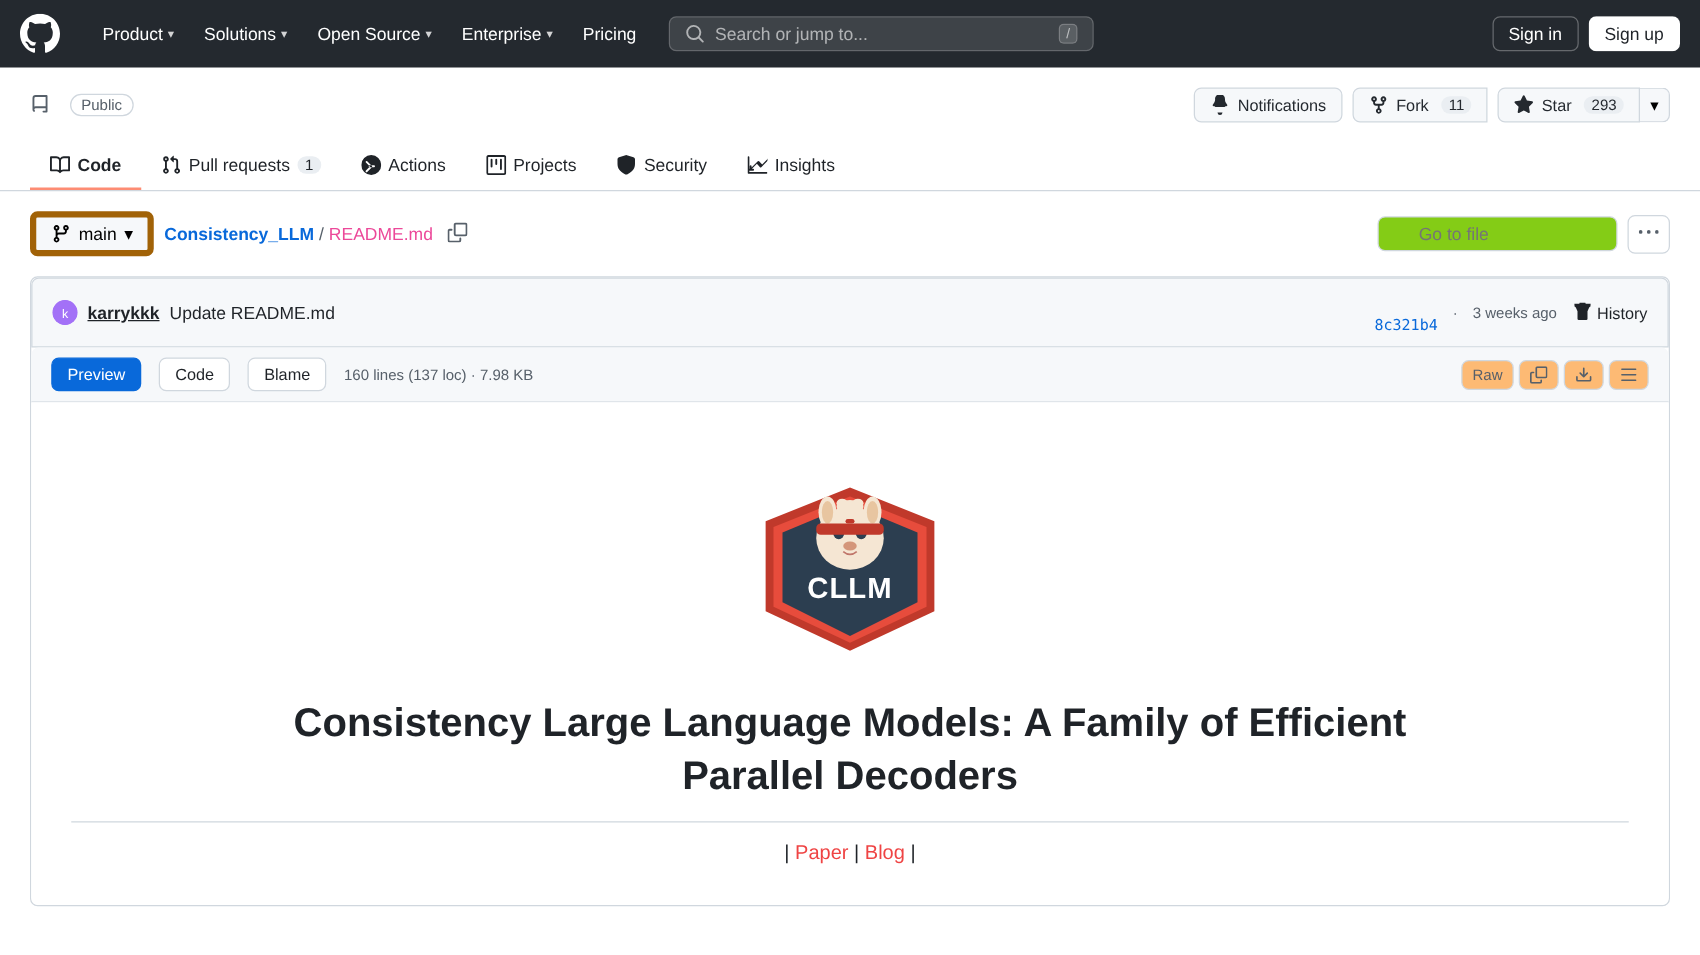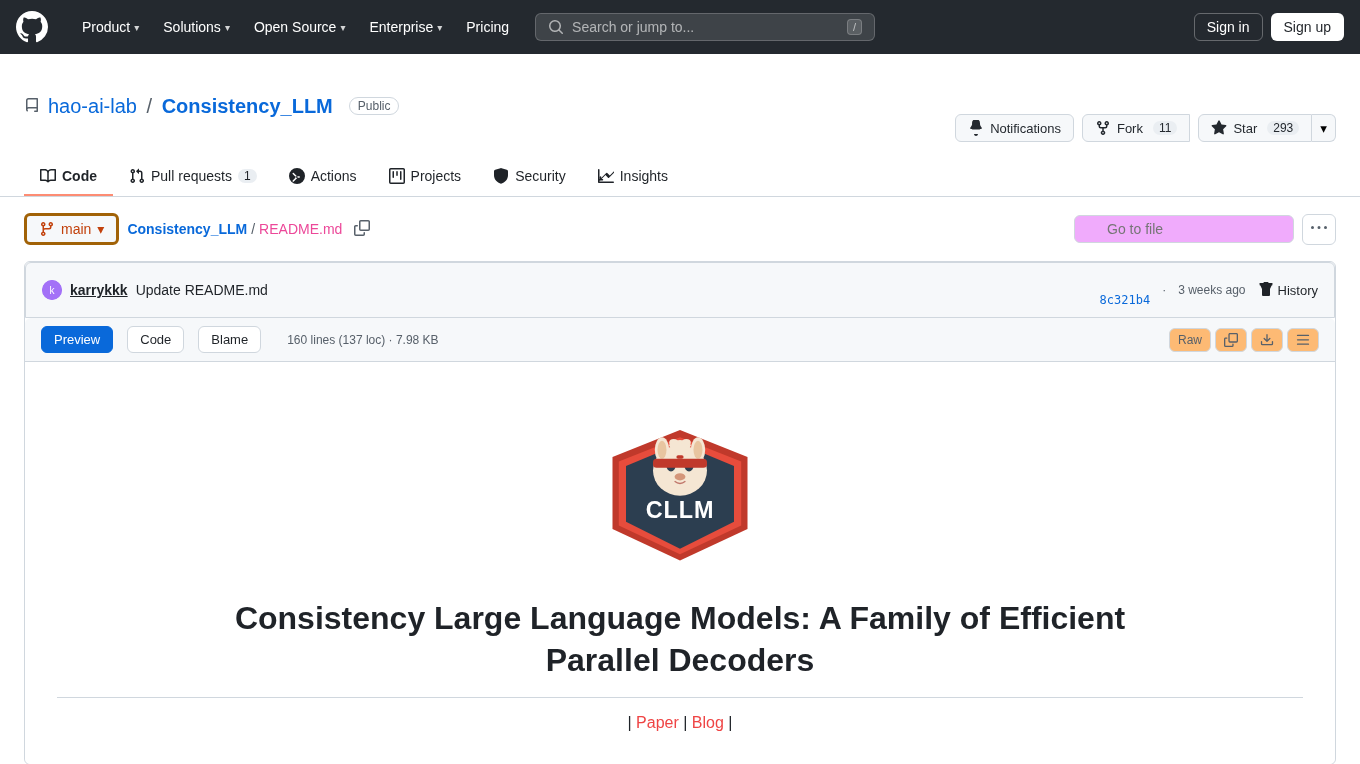--- a/index.html
+++ b/index.html
@@ -21,43 +21,43 @@
 
     
     .repo-header { border-bottom: 1px solid #d0d7de; padding: 16px 24px 0; }
     .repo-title-bar { display: flex; align-items: center; justify-content: space-between; padding-bottom: 16px; }
     .repo-title-left { display: flex; align-items: center; gap: 8px; }
     .repo-path { font-size: 20px; }
     .repo-path a { color: #0969da; text-decoration: none; font-weight: 400; }
     .repo-path .separator { color: #57606a; margin: 0 4px; }
     .repo-path .repo-name { font-weight: 600; }
     .badge { background: transparent; border: 1px solid #d0d7de; border-radius: 20px; padding: 1px 8px; font-size: 12px; color: #57606a; margin-left: 8px; }
-    .repo-actions { display: flex; align-items: center; gap: 8px; margin-top: 44px; }
+    .repo-actions { display: flex; align-items: center; gap: 8px; }
     .repo-action-btn { display: flex; align-items: center; gap: 6px; padding: 5px 12px; border: 1px solid #d0d7de; border-radius: 6px; background: #f6f8fa; color: #24292f; cursor: pointer; font-size: 13px; font-weight: 500; }
     .repo-action-btn .count { background: #eaeef2; border-radius: 20px; padding: 0 6px; font-size: 12px; margin-left: 4px; }
     .repo-action-btn-add { display: flex; align-items: center; padding: 5px 8px; border: 1px solid #d0d7de; border-left: none; border-radius: 0 6px 6px 0; background: #f6f8fa; cursor: pointer; }
     .star-fork-group { display: flex; }
     .star-fork-group .repo-action-btn { border-radius: 6px 0 0 6px; }
 
     
     .repo-nav { display: flex; gap: 0; }
     .nav-tab { display: flex; align-items: center; gap: 6px; padding: 10px 16px; border-bottom: 2px solid transparent; color: #1f2328; cursor: pointer; font-size: 14px; text-decoration: none; }
     .nav-tab.active { border-bottom-color: #fd8c73; font-weight: 600; color: #1f2328; }
     .nav-tab .tab-count { background: #eaeef2; border-radius: 20px; padding: 0 6px; font-size: 12px; }
 
     
     .content-area { padding: 16px 24px; }
     .file-nav-bar { display: flex; align-items: center; gap: 8px; margin-bottom: 16px; }
-    .branch-btn { display: flex; align-items: center; gap: 6px; padding: 5px 12px; border: 3px solid #a16207; border-radius: 6px; background: #f6f8fa; color: #c2410c; cursor: pointer; font-size: 14px; font-weight: 500; }
+    .branch-btn { display: flex; align-items: center; gap: 6px; padding: 5px 12px; border: 5px solid #a16207; border-radius: 6px; background: #f6f8fa; color: #000000; cursor: pointer; font-size: 14px; font-weight: 500; }
     .breadcrumb-path { display: flex; align-items: center; gap: 4px; font-size: 14px; }
     .breadcrumb-path a { color: #0969da; text-decoration: none; font-weight: 600; }
     .breadcrumb-path .sep { color: #57606a; }
     .breadcrumb-path .current { color: #ec4899; }
     .copy-btn { background: none; border: none; cursor: pointer; color: #57606a; padding: 4px; }
-    .file-search-box { margin-left: auto; display: flex; align-items: center; border: 1px solid #d0d7de; border-radius: 6px; padding: 5px 24px; gap: 8px; background: #f0abfc; color: #57606a; width: 220px; }
+    .file-search-box { margin-left: auto; display: flex; align-items: center; border: 1px solid #d0d7de; border-radius: 6px; padding: 5px 24px; gap: 8px; background: #84cc16; color: #57606a; width: 192px; }
     .file-search-input { border: none; outline: none; font-size: 14px; color: #57606a; background: transparent; flex: 1; }
     .more-options-btn { background: none; border: 1px solid #d0d7de; border-radius: 6px; padding: 5px 8px; cursor: pointer; color: #57606a; }
 
     
     .commit-bar { display: flex; align-items: center; justify-content: space-between; padding: 10px 16px; background: #f6f8fa; border: 1px solid #d0d7de; border-radius: 6px 6px 0 0; margin-bottom: 0; }
     .commit-bar-left { display: flex; align-items: center; gap: 8px; }
     .avatar { width: 20px; height: 20px; border-radius: 50%; background: #a371f7; display: flex; align-items: center; justify-content: center; font-size: 10px; color: #fff; overflow: hidden; }
     .commit-author { font-weight: 600; color: #1f2328; font-size: 14px; text-decoration: underline; }
     .commit-message { color: #1f2328; font-size: 14px; }
     .commit-bar-right { display: flex; align-items: center; gap: 12px; color: #57606a; font-size: 12px; }
@@ -129,25 +129,20 @@
     <button class="btn-signup">Sign up</button>
   </div>
 </header>
 
 <div class="repo-header">
   <div class="repo-title-bar">
     <div class="repo-title-left">
       <svg width="16" height="16" viewBox="0 0 16 16" fill="#57606a">
         <path d="M2 2.5A2.5 2.5 0 0 1 4.5 0h8.75a.75.75 0 0 1 .75.75v12.5a.75.75 0 0 1-.75.75h-2.5a.75.75 0 0 1 0-1.5h1.75v-2h-8a1 1 0 0 0-.714 1.7.75.75 0 1 1-1.072 1.05A2.495 2.495 0 0 1 2 11.5Zm10.5-1h-8a1 1 0 0 0-1 1v6.708A2.486 2.486 0 0 1 4.5 9h8Z"></path>
       </svg>
-      <span class="repo-path">
-        <a href="#">hao-ai-lab</a>
-        <span class="separator">/</span>
-        <a href="#" class="repo-name">Consistency_LLM</a>
-      </span>
       <span class="badge">Public</span>
     </div>
 
     <div class="repo-actions">
       <button class="repo-action-btn">
         <svg width="16" height="16" viewBox="0 0 16 16" fill="currentColor">
           <path d="M8 16a2 2 0 0 0 1.985-1.75c.017-.137-.097-.25-.235-.25h-3.5c-.138 0-.252.113-.235.25A2 2 0 0 0 8 16ZM3.75 8.75a.75.75 0 0 1 .75-.75h7a.75.75 0 0 1 0 1.5h-7a.75.75 0 0 1-.75-.75Zm.25-5.5a4 4 0 0 1 8 0v.764c0 .685.196 1.356.566 1.933l1.18 1.838a.75.75 0 0 1-.638 1.147H2.892a.75.75 0 0 1-.638-1.147l1.18-1.838A3.75 3.75 0 0 0 4 3.014V3.25Z"></path>
         </svg>
         <span>Notifications</span>
       </button>
@@ -280,21 +275,21 @@
           <span>History</span>
         </a>
       </div>
     </div>
 
     <div class="file-view-header">
       <div class="file-view-tabs">
         <button class="file-tab active">Preview</button>
         <button class="file-tab">Code</button>
         <button class="file-tab">Blame</button>
-        <span class="file-meta" style="margin-left: 12px; display: flex; align-items: center;">160 lines (137 loc) · 7.98 KB</span>
+        <span class="file-meta" style="margin-left: 0; display: flex; align-items: center;">160 lines (137 loc) · 7.98 KB</span>
       </div>
       <div class="file-actions">
         <button class="file-action-btn">Raw</button>
         <button class="file-action-btn">
           <svg width="14" height="14" viewBox="0 0 16 16" fill="currentColor">
             <path d="M0 6.75C0 5.784.784 5 1.75 5h1.5a.75.75 0 0 1 0 1.5h-1.5a.25.25 0 0 0-.25.25v7.5c0 .138.112.25.25.25h7.5a.25.25 0 0 0 .25-.25v-1.5a.75.75 0 0 1 1.5 0v1.5A1.75 1.75 0 0 1 9.25 16h-7.5A1.75 1.75 0 0 1 0 14.25Z"></path>
               <path d="M5 1.75C5 .784 5.784 0 6.75 0h7.5C15.216 0 16 .784 16 1.75v7.5A1.75 1.75 0 0 1 14.25 11h-7.5A1.75 1.75 0 0 1 5 9.25Zm1.75-.25a.25.25 0 0 0-.25.25v7.5c0 .138.112.25.25.25h7.5a.25.25 0 0 0 .25-.25v-7.5a.25.25 0 0 0-.25-.25Z"></path>
           </svg>
         </button>
         <button class="file-action-btn">

